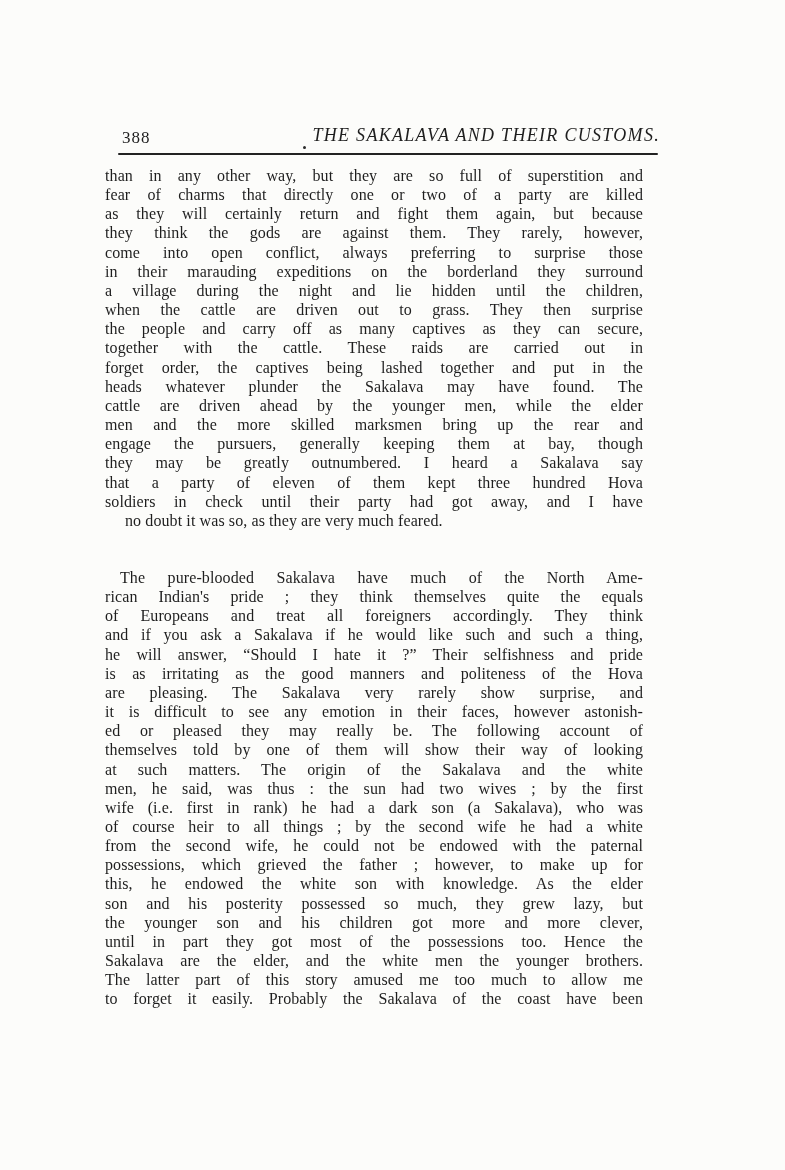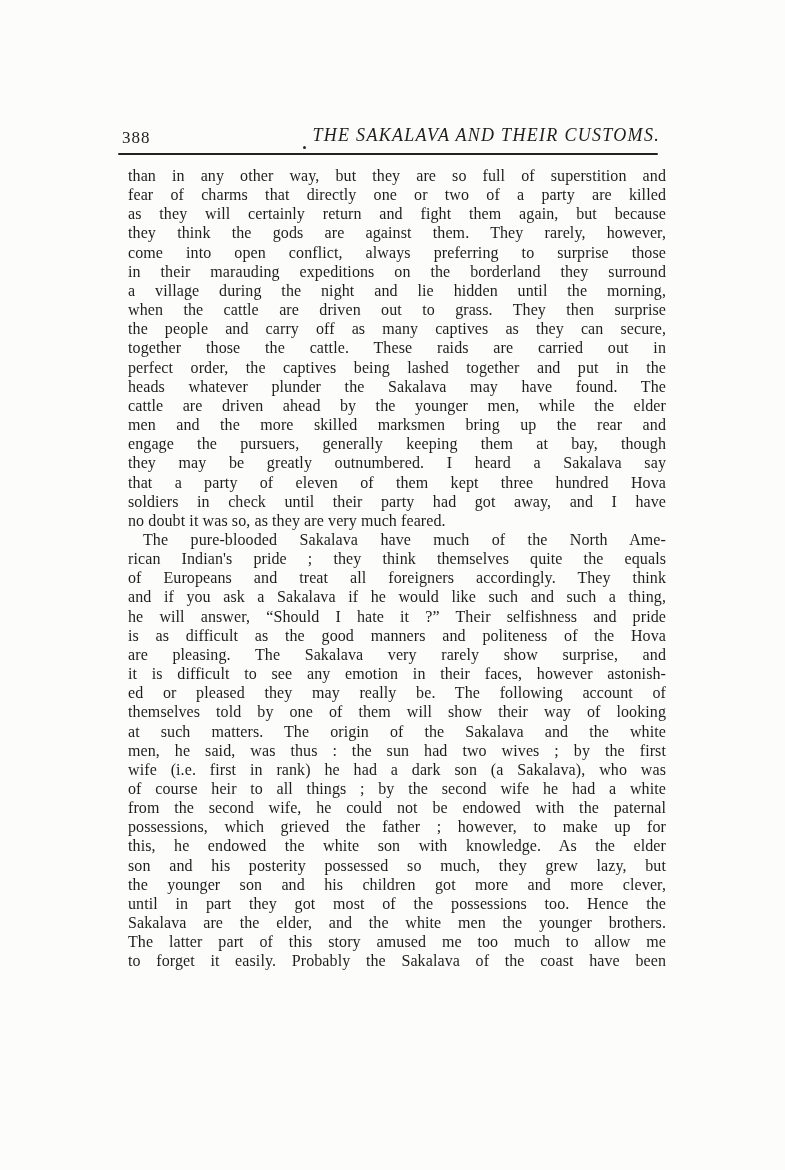--- a/index.html
+++ b/index.html
@@ -53,74 +53,76 @@
     left: 303px;
     top: 146px;
     width: 3px;
     height: 3px;
     background: #2a2a2a;
     border-radius: 50%;
   }
   .text-block {
     position: absolute;
     top: 166px;
-    left: 128px;
+    left: 105px;
     width: 538px;
   }
   .line {
     font-size: 16px;
     line-height: 19.15px;
     letter-spacing: 0.1px;
     text-align: justify;
     text-align-last: justify;
     text-justify: inter-word;
   }
   .line.indent {
     text-indent: 15px;
+    margin-top: 38px;
   }
   .line.plast {
     text-align-last: left;
+    margin-left: 20px;
   }
 </style>
 </head>
 <body>
 
 <div class="page">
   <div class="header">
     <span class="page-num">388</span>
     <span class="running-title">THE SAKALAVA AND THEIR CUSTOMS.</span>
   </div>
   <div class="header-rule"></div>
   <div class="artifact-dot"></div>
   <div class="text-block">
       <div class="line">than in any other way, but they are so full of superstition and</div>
       <div class="line">fear of charms that directly one or two of a party are killed</div>
       <div class="line">as they will certainly return and fight them again, but because</div>
       <div class="line">they think the gods are against them.  They rarely, however,</div>
       <div class="line">come into open conflict, always preferring to surprise those</div>
       <div class="line">in their marauding expeditions on the borderland they surround</div>
-      <div class="line">a village during the night and lie hidden until the morning,</div>
+      <div class="line">a village during the night and lie hidden until the children,</div>
       <div class="line">when the cattle are driven out to grass.  They then surprise</div>
       <div class="line">the people and carry off as many captives as they can secure,</div>
-      <div class="line">together those the cattle.  These raids are carried out in</div>
-      <div class="line">perfect order, the captives being lashed together and put in the</div>
+      <div class="line">together with the cattle.  These raids are carried out in</div>
+      <div class="line">forget order, the captives being lashed together and put in the</div>
       <div class="line">heads whatever plunder the Sakalava may have found.  The</div>
       <div class="line">cattle are driven ahead by the younger men, while the elder</div>
       <div class="line">men and the more skilled marksmen bring up the rear and</div>
       <div class="line">engage the pursuers, generally keeping them at bay, though</div>
       <div class="line">they may be greatly outnumbered.  I heard a Sakalava say</div>
       <div class="line">that a party of eleven of them kept three hundred Hova</div>
       <div class="line">soldiers in check until their party had got away, and I have</div>
       <div class="line plast">no doubt it was so, as they are very much feared.</div>
       <div class="line indent">The pure-blooded Sakalava have much of the North Ame-</div>
       <div class="line">rican Indian's pride ; they think themselves quite the equals</div>
       <div class="line">of Europeans and treat all foreigners accordingly.  They think</div>
       <div class="line">and if you ask a Sakalava if he would like such and such a thing,</div>
       <div class="line">he will answer, “Should I hate it ?”  Their selfishness and pride</div>
-      <div class="line">is as difficult as the good manners and politeness of the Hova</div>
+      <div class="line">is as irritating as the good manners and politeness of the Hova</div>
       <div class="line">are pleasing.  The Sakalava very rarely show surprise, and</div>
       <div class="line">it is difficult to see any emotion in their faces, however astonish-</div>
       <div class="line">ed or pleased they may really be.  The following account of</div>
       <div class="line">themselves told by one of them will show their way of looking</div>
       <div class="line">at such matters.  The origin of the Sakalava and the white</div>
       <div class="line">men, he said, was thus : the sun had two wives ; by the first</div>
       <div class="line">wife (i.e. first in rank) he had a dark son (a Sakalava), who was</div>
       <div class="line">of course heir to all things ; by the second wife he had a white</div>
       <div class="line">from the second wife, he could not be endowed with the paternal</div>
       <div class="line">possessions, which grieved the father ; however, to make up for</div>

